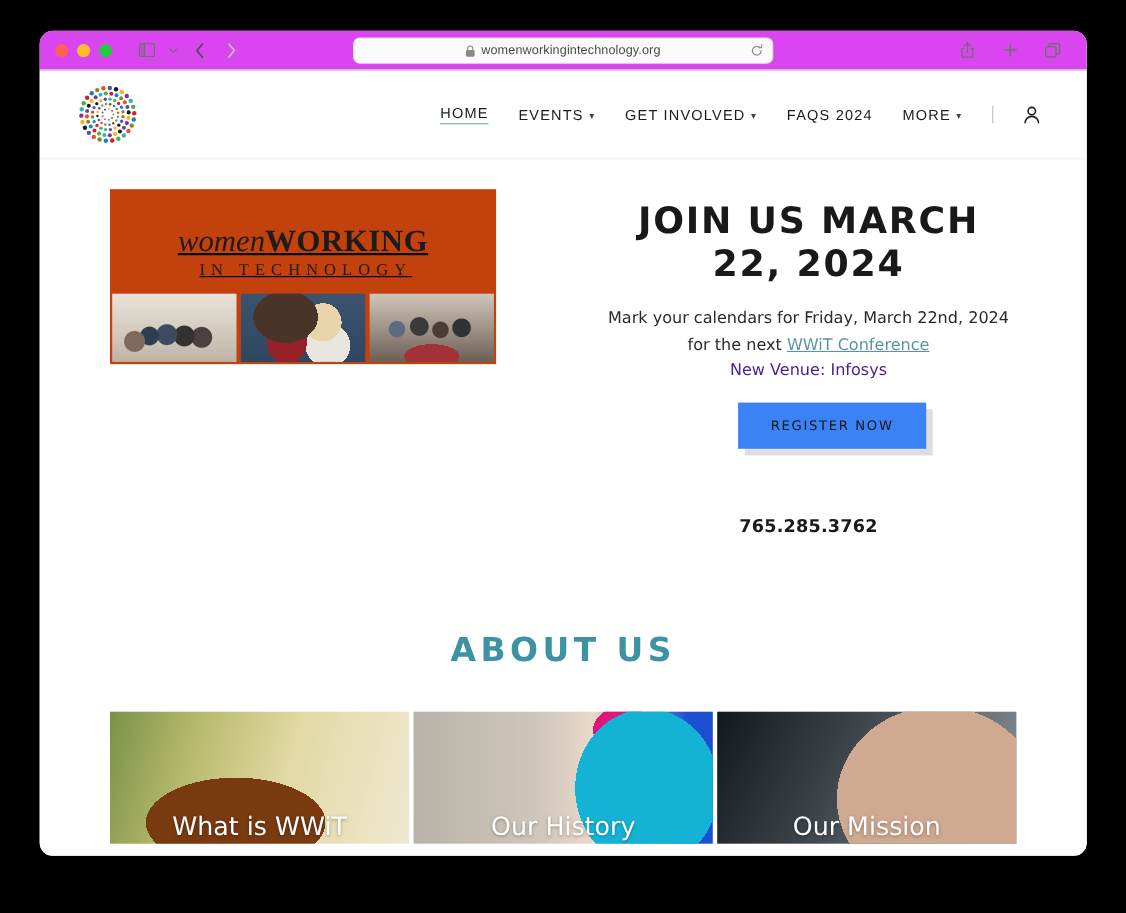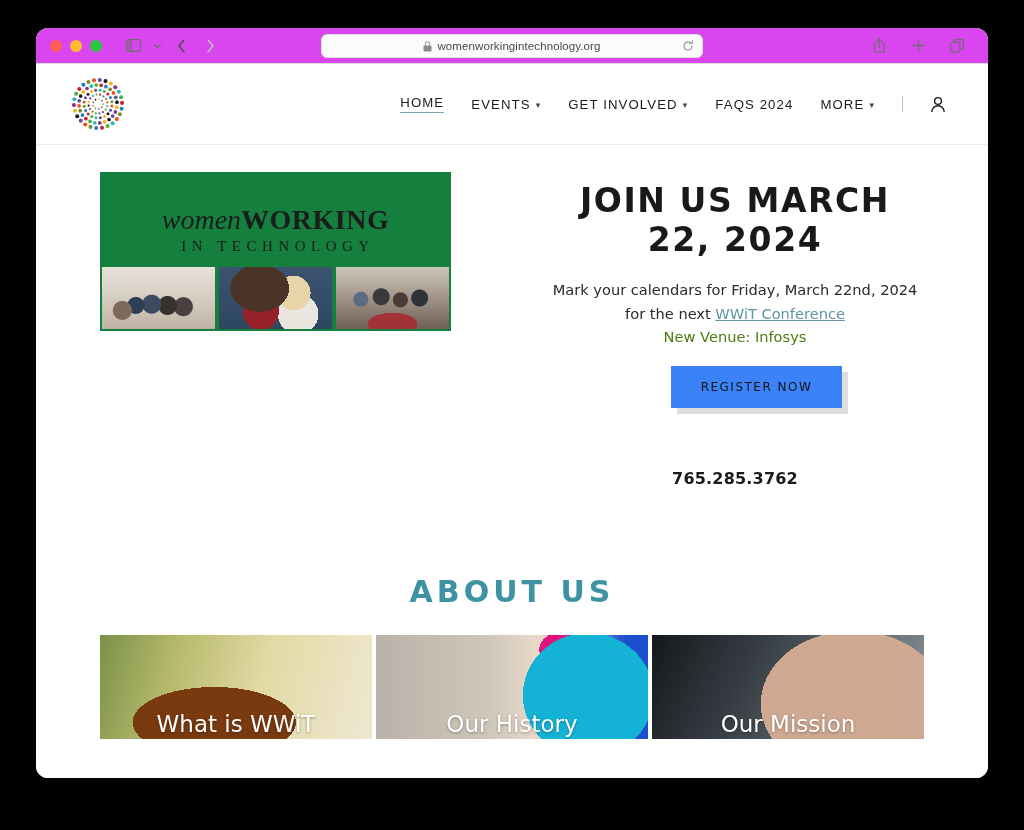--- a/index.html
+++ b/index.html
@@ -111,22 +111,23 @@
   
   .page { background: #fff; height: calc(100% - 36px - 81px); overflow: hidden; position: relative; }
 
   .hero {
     display: flex;
     padding: 27px 0 0 0;
   }
   .hero-left { width: 50%; padding-left: 64px; }
   .banner {
     width: 351px;
-    background: #15803d;
+    background: #c2410c;
     padding: 34px 0 0 0;
+    text-decoration: underline;
   }
   .banner-line1 {
     text-align: center;
     font-family: "Liberation Serif", serif;
     font-size: 28px;
     color: #1c1c1c;
     line-height: 1;
     white-space: nowrap;
   }
   .banner-line1 .w-italic { font-style: italic; font-weight: 400; }
@@ -187,21 +188,21 @@
     margin-top: 10px;
   }
   .join-body {
     margin-top: 18px;
     font-size: 14.6px;
     line-height: 1.65;
     color: #2a2a2a;
     font-family: "DejaVu Sans", sans-serif;
   }
   .join-body a { color: #5d94a3; text-decoration: underline; margin-top: 11px; }
-  .venue { margin-top: 2px; font-size: 14.6px; color: #4d7c0f; font-family: "DejaVu Sans", sans-serif; }
+  .venue { margin-top: 2px; font-size: 14.6px; color: #4c1d95; font-family: "DejaVu Sans", sans-serif; }
   .register-wrap { margin-top: 21px; display: flex; justify-content: center; }
   .register-btn {
     background: #3b82f6;
     color: #151515;
     font-size: 12px;
     letter-spacing: 1.5px;
     padding: 14px 30px;
     border: none;
     box-shadow: 6px 6px 0 rgba(0,0,0,0.13);
     font-family: "DejaVu Sans", sans-serif;
@@ -227,26 +228,27 @@
     font-family: "DejaVu Sans", sans-serif;
   }
   .cards {
     display: flex;
     gap: 4px;
     margin-top: 26px;
     padding: 0 64px;
   }
   .card {
     flex: 1;
-    height: 104px;
+    height: 120px;
     position: relative;
     overflow: hidden;
     display: flex;
     align-items: flex-end;
     justify-content: center;
+    margin-top: 12px;
   }
   .card-label {
     color: #fff;
     font-size: 23px;
     padding-bottom: 2px;
     font-family: "DejaVu Sans", sans-serif;
     text-shadow: 0 1px 3px rgba(0,0,0,0.35);
     white-space: nowrap;
   }
   .card1 { background:

